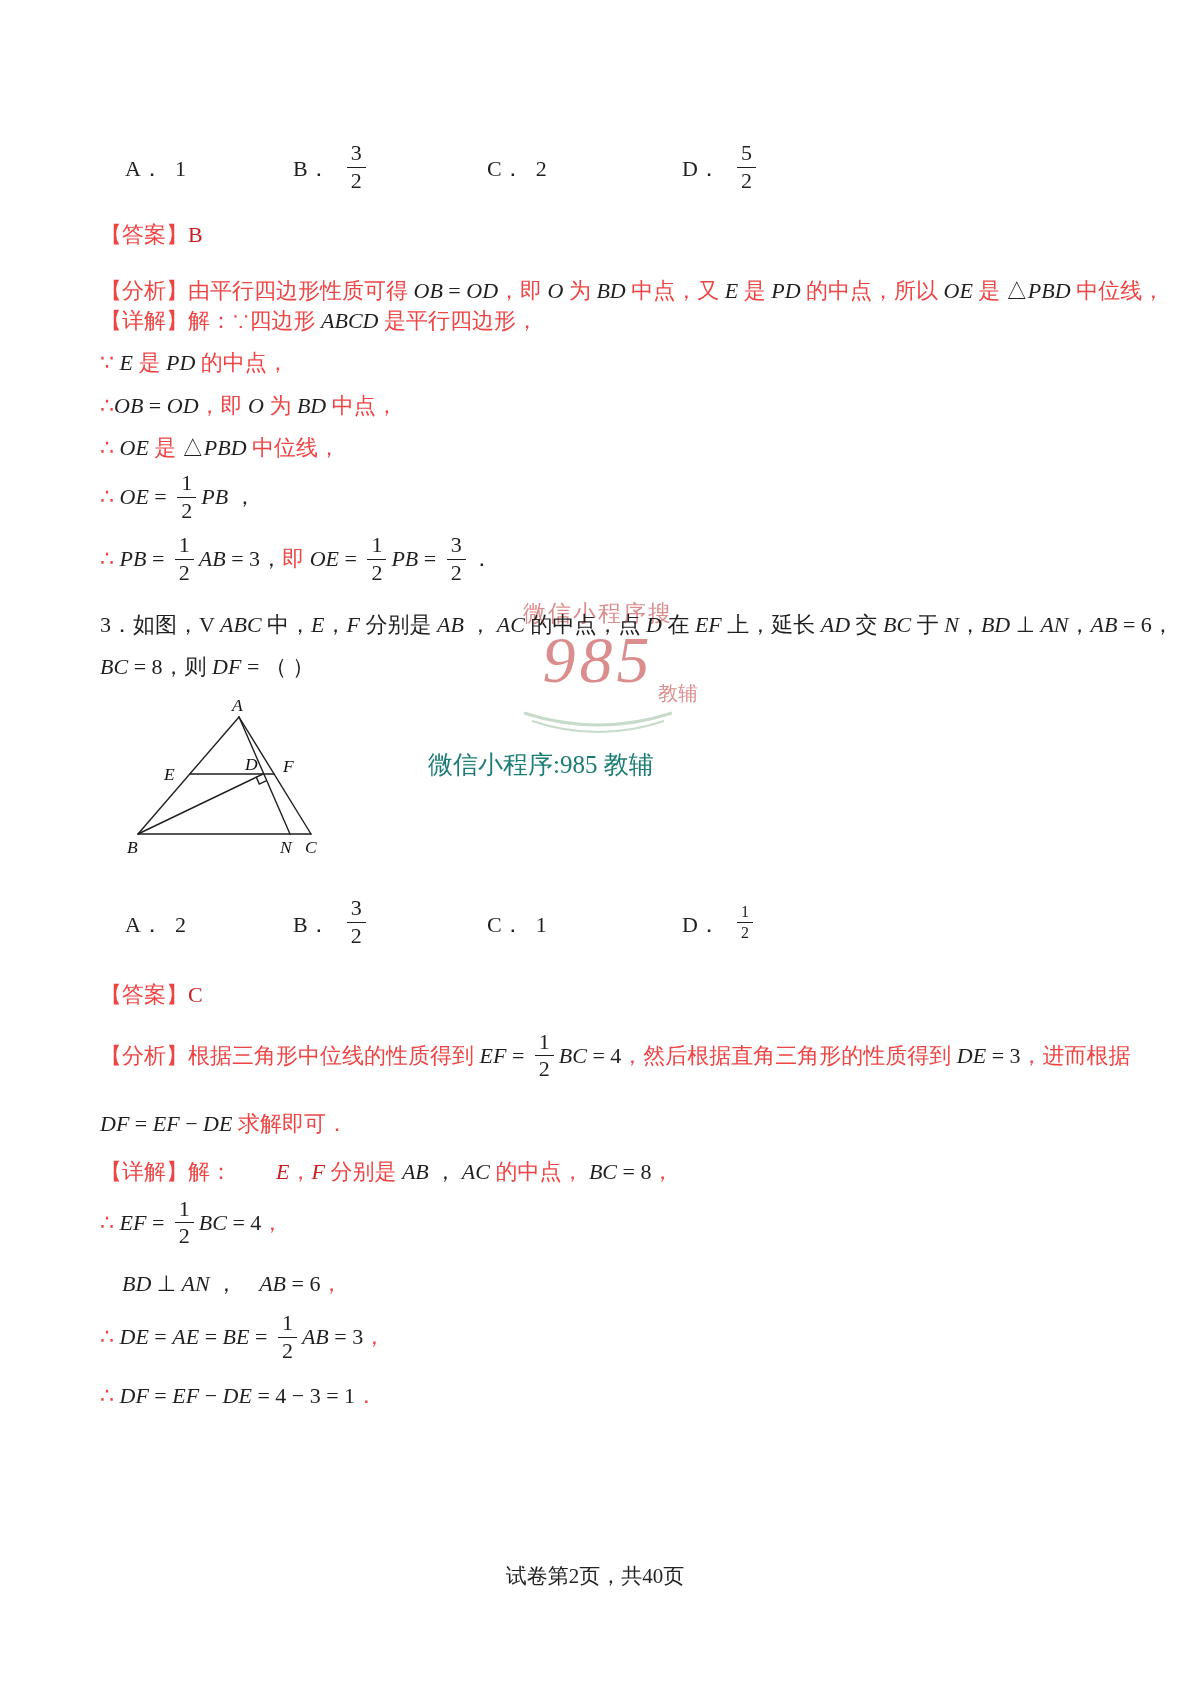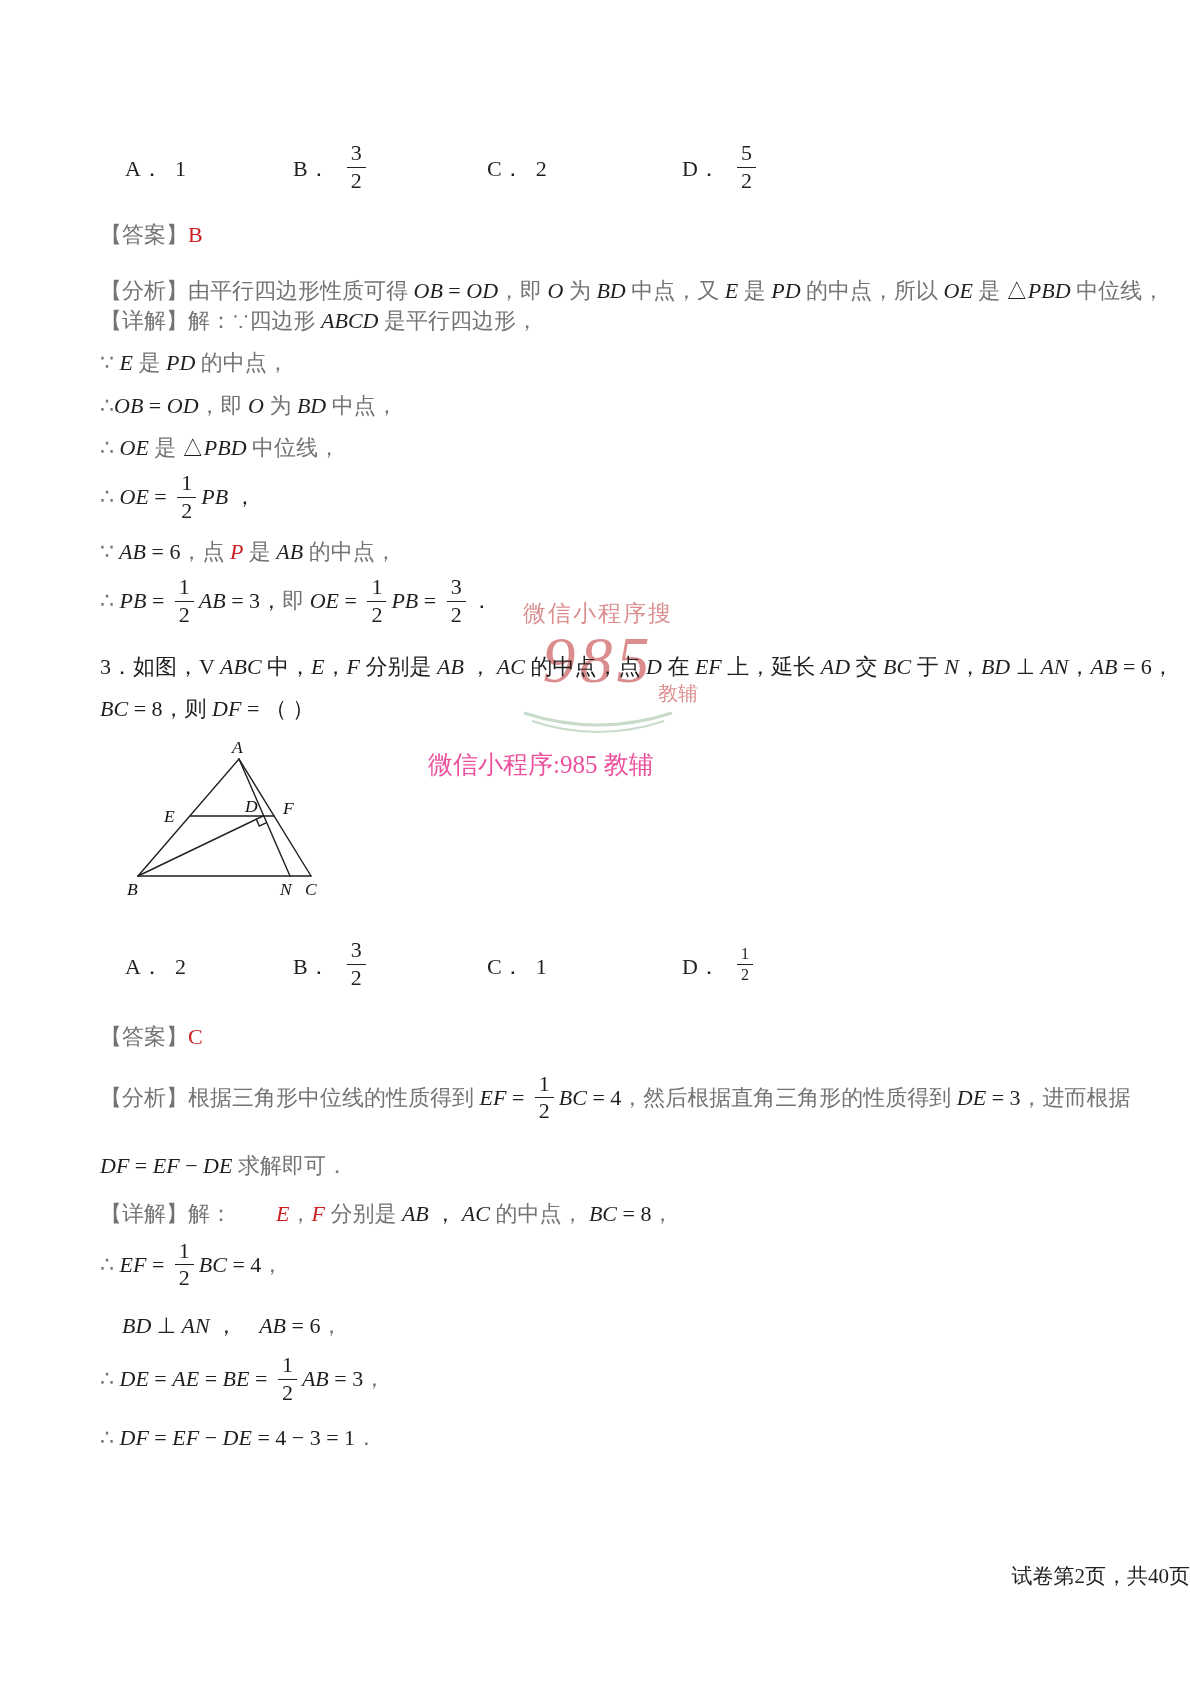--- a/index.html
+++ b/index.html
@@ -1,20 +1,20 @@
 <!DOCTYPE html>
 <html><head>
 <meta charset="utf-8">
 <style>
   html,body{margin:0;padding:0;background:#ffffff;}
   #page{position:relative;width:1190px;height:1683px;background:#ffffff;overflow:hidden;
         font-family:"Liberation Serif",serif;font-size:22px;color:#1f1f1f;}
   #content{position:relative;z-index:2;padding:132px 96px 0 100px;}
   .ln{margin:0;white-space:nowrap;line-height:30px;}
-  .r{color:#737373;}
+  .r{color:#ef4444;}
   .m{font-style:italic;}
   .rm{color:#cb1f22;font-style:italic;}
   .rn{color:#cb1f22;}
   .n{font-style:normal;}
   
   .frac{display:inline-block;vertical-align:middle;text-align:center;margin:0 5px;
         line-height:1.12;font-style:normal;position:relative;top:-2px;}
   .frac .fn{display:block;padding:0 4px 1px;border-bottom:1.4px solid #1f1f1f;}
   .frac .fd{display:block;padding:1px 4px 0;}
   .frac.s{font-size:16px;}
@@ -26,22 +26,22 @@
   
   .fig{margin:12px 0 0 8px;}
   .fig text{font-family:"Liberation Serif",serif;font-style:italic;font-size:17.5px;fill:#111;}
   .fig .geo{stroke:#1f1f1f;stroke-width:1.4;fill:none;stroke-linecap:round;}
   
   #wm-big{position:absolute;left:498px;top:598px;width:200px;z-index:1;text-align:center;
           color:#b91c1c;opacity:.5;}
   #wm-big .wm-top{font-size:23px;letter-spacing:2px;}
   #wm-big .wm-985{font-size:66px;font-weight:normal;font-style:italic;line-height:.95;letter-spacing:4px;}
   #wm-big .wm-sub{font-size:20px;margin-top:-12px;text-align:right;}
-  #wm-inline{position:absolute;left:428px;top:748px;z-index:1;font-size:25px;color:#ec4899;opacity:.95;}
-  #footer{position:absolute;left:0;right:0;top:1562px;z-index:2;text-align:right;font-size:21px;color:#222;}
+  #wm-inline{position:absolute;left:428px;top:748px;z-index:1;font-size:25px;color:#0f766e;opacity:.95;}
+  #footer{position:absolute;left:0;right:0;top:1562px;z-index:2;text-align:center;font-size:21px;color:#222;}
 </style>
 </head>
 <body>
 
 <div id="page">
 
   <div id="wm-big">
     <div class="wm-top">微信小程序搜</div>
     <div class="wm-985">985</div>
     <div class="wm-sub">教辅</div>
@@ -76,21 +76,20 @@
     </div>
 
     <p class="ln" style="margin-top:14px"><span class="r">【答案】</span><span class="rn">B</span></p>
     <p class="ln" style="margin-top:26px"><span class="r">【分析】由平行四边形性质可得 </span><span class="m">OB</span><span class="n"> = </span><span class="m">OD</span><span class="r">，即 </span><span class="m">O</span><span class="r"> 为 </span><span class="m">BD</span><span class="r"> 中点，又 </span><span class="m">E</span><span class="r"> 是 </span><span class="m">PD</span><span class="r"> 的中点，所以 </span><span class="m">OE</span><span class="r"> 是 </span><span class="n">△</span><span class="m">PBD</span><span class="r"> 中位线，</span></p>
 
     <p class="ln" style=""><span class="r">【详解】解：</span><span class="r">∵</span><span class="r">四边形 </span><span class="m">ABCD</span><span class="r"> 是平行四边形，</span></p>
     <p class="ln" style="margin-top:12px"><span class="r">∵</span><span class="m"> E</span><span class="r"> 是 </span><span class="m">PD</span><span class="r"> 的中点，</span></p>
     <p class="ln" style="margin-top:13px"><span class="r">∴</span><span class="m">OB</span><span class="n"> = </span><span class="m">OD</span><span class="r">，即 </span><span class="m">O</span><span class="r"> 为 </span><span class="m">BD</span><span class="r"> 中点，</span></p>
     <p class="ln" style="margin-top:12px"><span class="r">∴</span><span class="m"> OE</span><span class="r"> 是 </span><span class="n">△</span><span class="m">PBD</span><span class="r"> 中位线，</span></p>
     <p class="ln" style="margin-top:10px"><span class="r">∴</span><span class="m"> OE</span><span class="n"> = </span><span class="frac"><span class="fn">1</span><span class="fd">2</span></span><span class="m">PB</span><span class="n"> ，</span></p>
-    <p class="ln" style="margin-top:12px"><span class="r">∵</span><span class="m"> AB</span><span class="n"> = 6</span><span class="r">，点 </span><span class="rm">P</span><span class="r"> 是 </span><span class="m">AB</span><span class="r"> 的中点，</span></p>
     <p class="ln" style="margin-top:10px"><span class="r">∴</span><span class="m"> PB</span><span class="n"> = </span><span class="frac"><span class="fn">1</span><span class="fd">2</span></span><span class="m">AB</span><span class="n"> = 3</span><span class="n">，</span><span class="r">即 </span><span class="m">OE</span><span class="n"> = </span><span class="frac"><span class="fn">1</span><span class="fd">2</span></span><span class="m">PB</span><span class="n"> = </span><span class="frac"><span class="fn">3</span><span class="fd">2</span></span><span class="n">．</span></p>
 
     
     <p class="ln" style="margin-top:20px;line-height:34px"><span>3．如图，</span><span class="n">V </span><span class="m">ABC</span><span> 中，</span><span class="m">E</span><span>，</span><span class="m">F</span><span> 分别是 </span><span class="m">AB</span><span> ， </span><span class="m">AC</span><span> 的中点，点 </span><span class="m">D</span><span> 在 </span><span class="m">EF</span><span> 上，延长 </span><span class="m">AD</span><span> 交 </span><span class="m">BC</span><span> 于 </span><span class="m">N</span><span>，</span><span class="m">BD</span><span class="n"> ⊥ </span><span class="m">AN</span><span>，</span><span class="m">AB</span><span class="n"> = 6</span><span>，</span></p>
     <p class="ln" style="margin-top:10px"><span class="m">BC</span><span class="n"> = 8</span><span>，则 </span><span class="m">DF</span><span class="n"> = </span><span>（      ）</span></p>
 
     
     <svg class="fig" width="232" height="174" viewBox="0 0 232 174">
       <path class="geo" d="M131,23 L30,140"></path>
       <path class="geo" d="M131,23 L203,140"></path>

